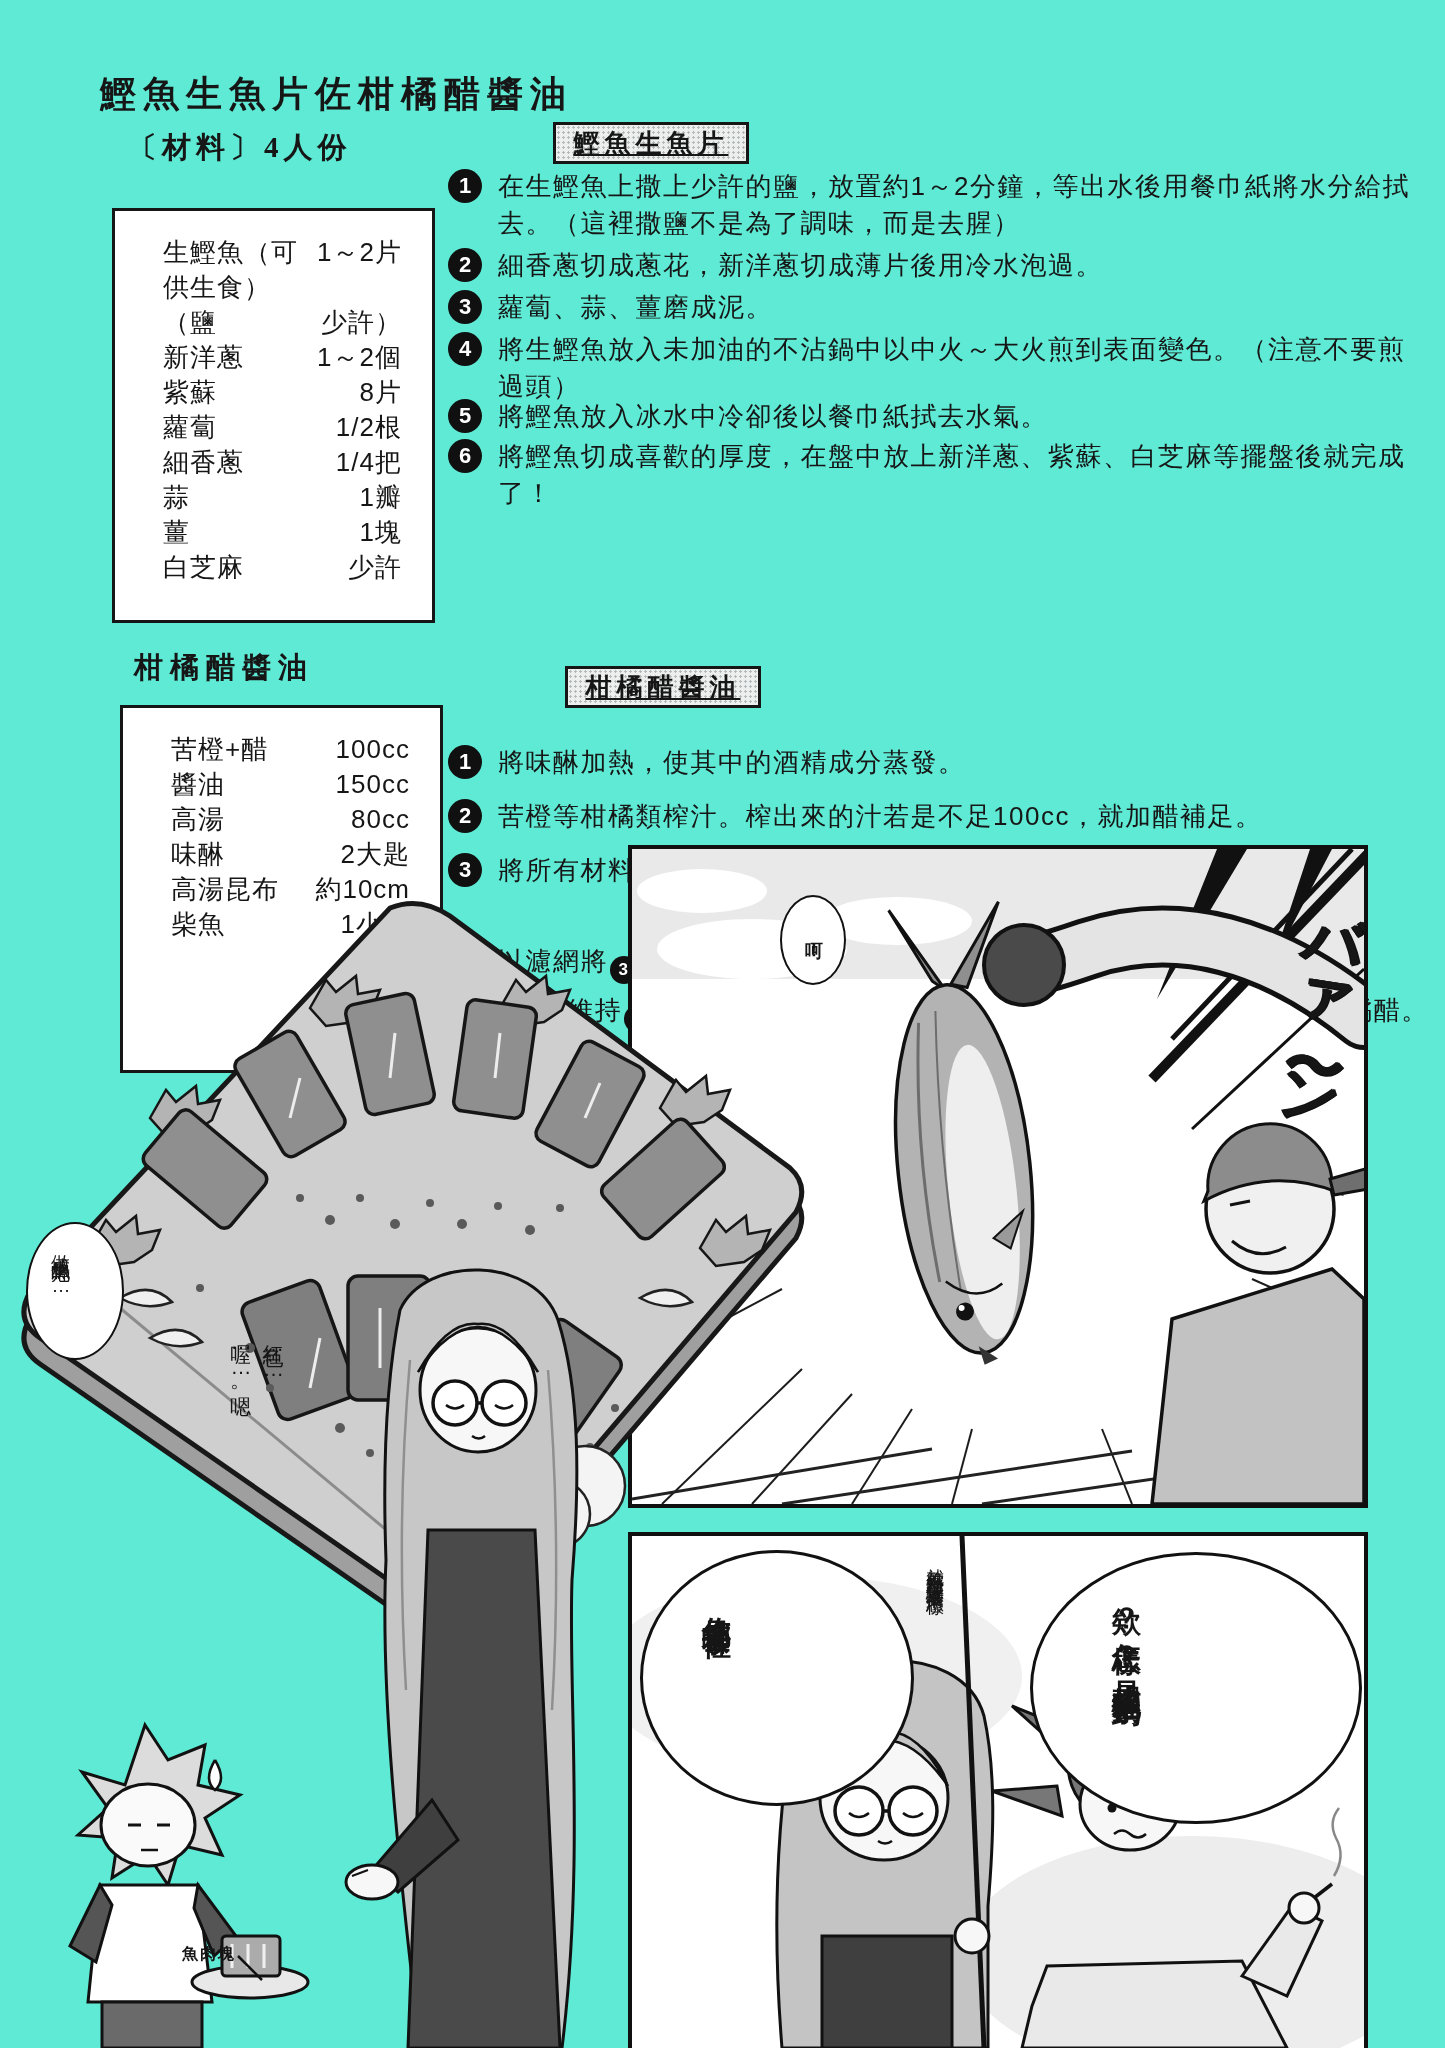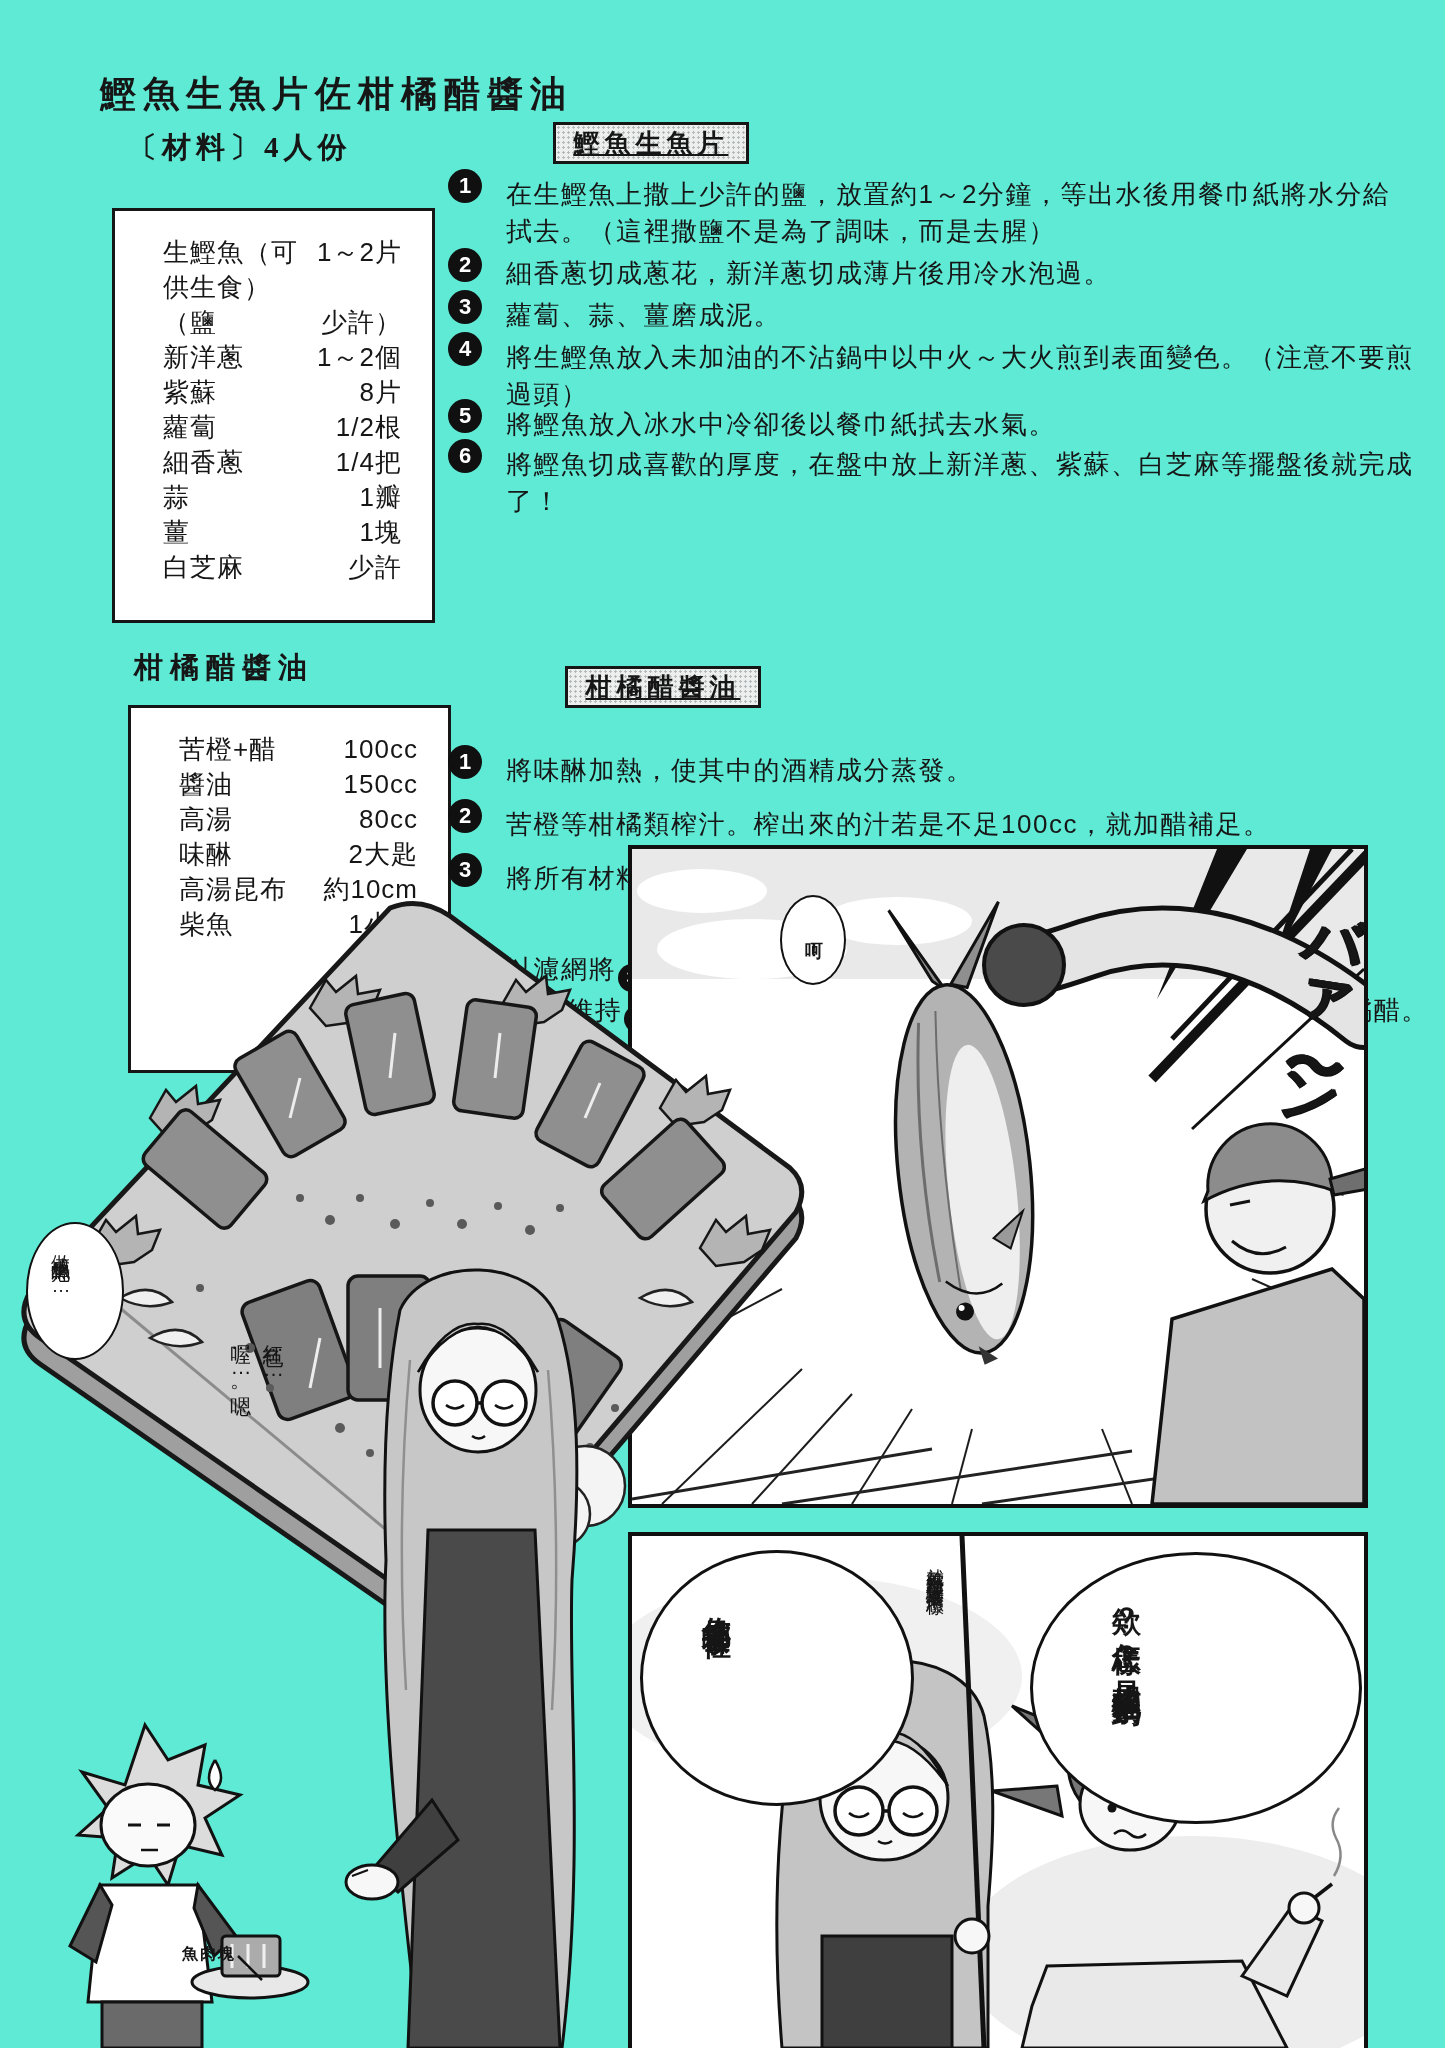--- a/index.html
+++ b/index.html
@@ -17,21 +17,21 @@
   .ing-note{margin:14px 0 0 0;font-size:24px;line-height:31px;letter-spacing:1px;}
   .ponzu-label{font-size:29px;font-weight:600;letter-spacing:7px;}
 
   .hdrbox{width:190px;height:36px;line-height:36px;text-align:center;font-weight:700;font-size:26px;
           letter-spacing:5px;border:3px solid #161616;background-color:#edefef;
           background-image:radial-gradient(#b4b9b9 1.1px,transparent 1.25px);background-size:5px 5px;text-decoration:underline;}
 
   .step{position:absolute;left:448px;display:flex;gap:16px;width:975px;}
   .badge{flex-shrink:0;width:34px;height:34px;border-radius:50%;background:#101010;color:#fff;
          display:flex;align-items:center;justify-content:center;font-size:22px;font-weight:700;margin-top:1px;}
-  .step p{margin:8px;font-size:26px;line-height:37px;letter-spacing:1.5px;}
+  .step p{margin:0;font-size:26px;line-height:37px;letter-spacing:1.5px;}
   .refnum{display:inline-flex;width:28px;height:28px;border-radius:50%;background:#101010;color:#fff;
           align-items:center;justify-content:center;font-size:17px;font-weight:700;vertical-align:-5px;margin:0 2px;}
   .stepnote{position:absolute;left:489px;width:950px;font-size:26px;line-height:40px;letter-spacing:1.5px;}
 
   .panel{position:absolute;background:#fff;border:4px solid #101010;overflow:hidden;}
   .vtext{writing-mode:vertical-rl;text-orientation:upright;letter-spacing:3px;line-height:1.55;}
   .bubble{position:absolute;background:#fff;border:3px solid #111;border-radius:50%;}
   .mini-bubble{position:absolute;background:#fff;border:2.5px solid #111;border-radius:50%;
                display:flex;align-items:center;justify-content:center;}
   .sfx{font-weight:900;font-size:60px;letter-spacing:8px;transform:rotate(9deg);
@@ -79,21 +79,21 @@
         <span>薑</span>
         <span class="ing-qty">1塊</span>
       </div>
     <div class="ing-row">
         <span>白芝麻</span>
         <span class="ing-qty">少許</span>
       </div>
   </div>
 
   <div class="abs ponzu-label" style="left:134px;top:648px;">柑橘醋醬油</div>
-  <div class="abs box ing" style="left:128px;top:705px;width:323px;height:368px;">
+  <div class="abs box ing" style="left:120px;top:705px;width:323px;height:368px;">
     <div class="ing-row">
         <span>苦橙+醋</span>
         <span class="ing-qty">100cc</span>
       </div>
     <div class="ing-row">
         <span>醬油</span>
         <span class="ing-qty">150cc</span>
       </div>
     <div class="ing-row">
         <span>高湯</span>

